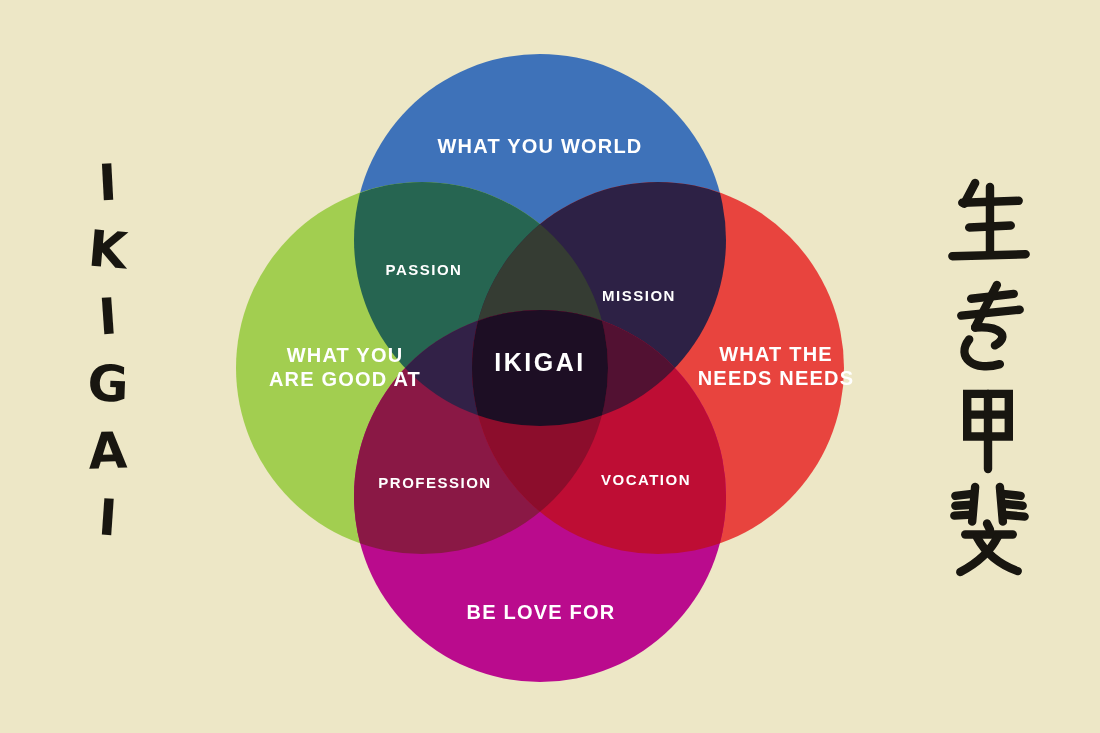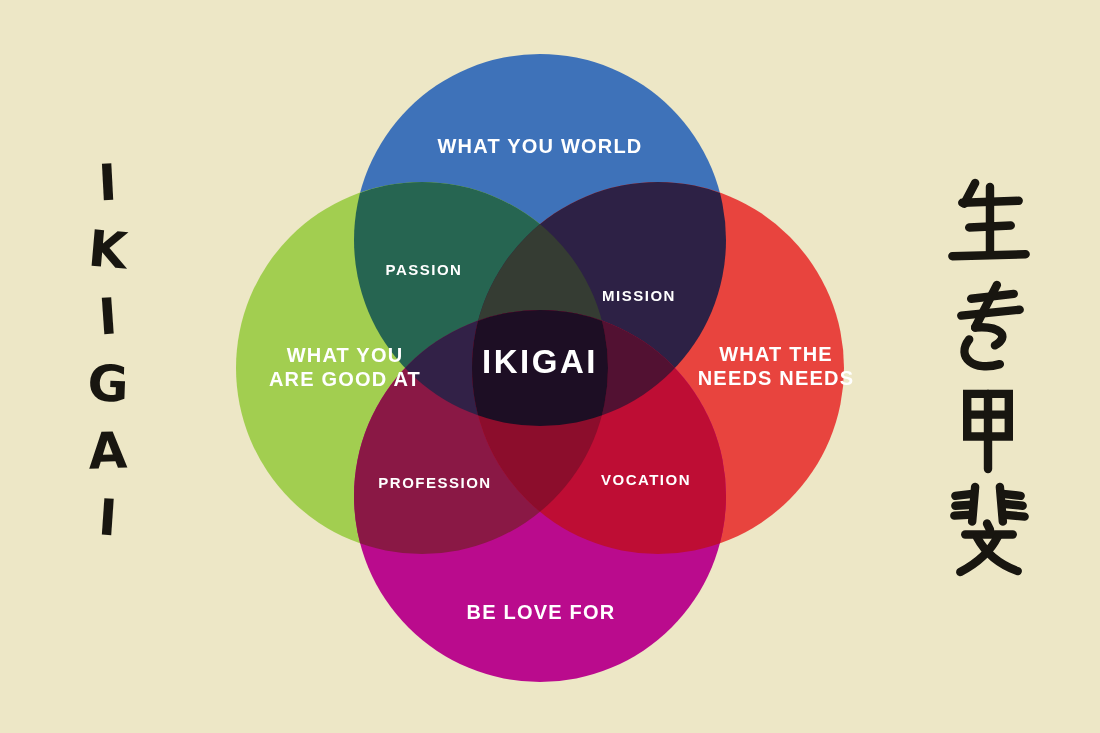--- a/index.html
+++ b/index.html
@@ -26,21 +26,21 @@
     transform: translate(-50%, -50%);
     color: var(--label-text, #FFFFFF);
     font-weight: 700;
     text-align: center;
     letter-spacing: 1.2px;
     white-space: nowrap;
     line-height: 1.22;
   }
   .circle-label   { font-size: 20px; }
   .overlap-label  { font-size: 15px; letter-spacing: 1.5px; }
-  .center-label   { font-size: 33px; letter-spacing: 2.5px; font-weight: 700; }
+  .center-label   { font-size: 25px; letter-spacing: 2.5px; font-weight: 700; }
 
   .pos-love       { left: 540px; top: 146px; }
   .pos-good       { left: 322px; top: 367px; margin-left: 23px; }
   .pos-needs      { left: 776px; top: 366px; text-align: center; }
   .pos-paid       { left: 541px; top: 600px; }
   .pos-passion    { left: 424px; top: 270px; }
   .pos-mission    { left: 639px; top: 269px; margin-top: 27px; }
   .pos-profession { left: 435px; top: 483px; }
   .pos-vocation   { left: 646px; top: 480px; }
   .pos-ikigai     { left: 540px; top: 362px; }

